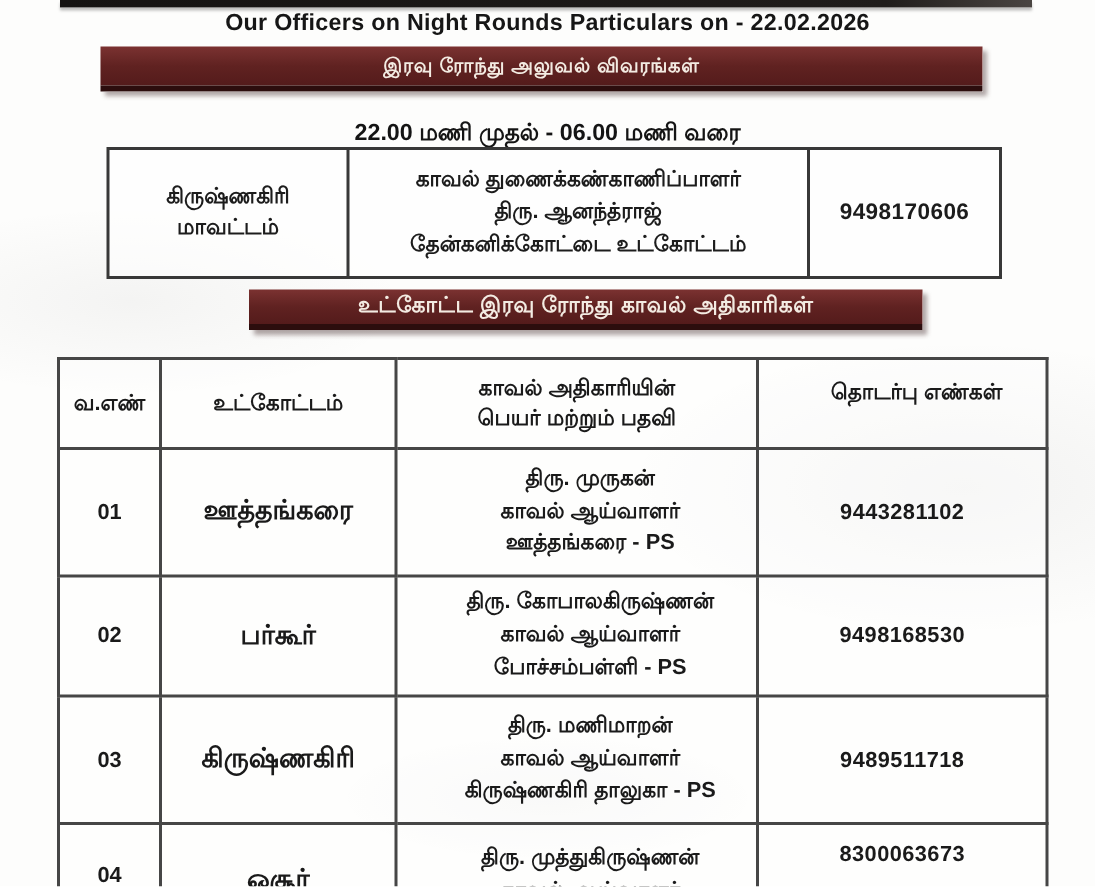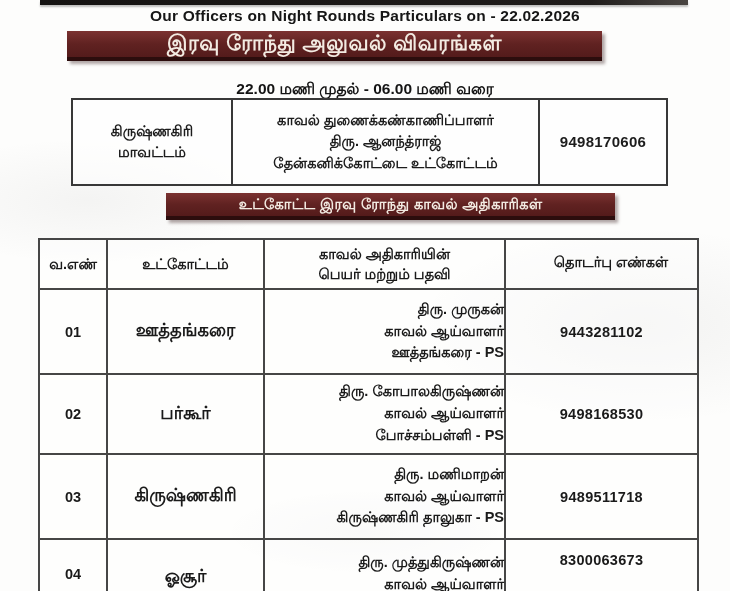--- a/index.html
+++ b/index.html
@@ -52,23 +52,23 @@
     background: linear-gradient(180deg, #7b3231 0%, #602221 50%, #541b1b 100%);
     color: #f3ebe2;
     font-weight: bold;
     text-align: center;
     border-bottom: 4px solid #2c0d0d;
     box-shadow: 3px 3px 3px rgba(60,35,35,0.4);
   }
   .banner-1 {
     left: 67px;
     top: 31px;
-    width: 535px;
+    width: 588px;
     height: 26px;
-    font-size: 21px;
+    font-size: 13px;
     letter-spacing: 0.5px;
   }
   .banner-2 {
     left: 166px;
     top: 193px;
     width: 449px;
     height: 23px;
     font-size: 14.5px;
     letter-spacing: 0.4px;
   }
@@ -118,21 +118,21 @@
     table-layout: fixed;
     background: rgba(255,255,255,0.4);
   }
   .officers-table th,
   .officers-table td {
     border: 2px solid #464646;
     font-weight: bold;
     color: #1a1a1a;
     padding: 0;
   }
-  .officers-table thead tr { height: 50px; }
+  .officers-table thead tr { height: 60px; }
   .officers-table th {
     font-size: 14.5px;
     text-align: center;
     vertical-align: middle;
     line-height: 1.4;
   }
   th.th-contact { vertical-align: top; padding-top: 12px; padding-left: 19px; }
   .row-1 { height: 85px; }
   .row-2 { height: 80px; }
   .row-3 { height: 85px; }
@@ -142,21 +142,21 @@
     vertical-align: middle;
     font-size: 14.5px;
   }
   td.cell-subdivision {
     text-align: center;
     vertical-align: middle;
     font-size: 18px;
     font-family: Liberation Serif, serif;
   }
   td.cell-officer {
-    text-align: right;
+    text-align: center;
     vertical-align: middle;
     font-size: 14.5px;
     line-height: 1.5;
     padding-left: 18px;
   }
   td.cell-phone {
     text-align: center;
     vertical-align: middle;
     font-size: 14.5px;
     letter-spacing: 0.3px;

